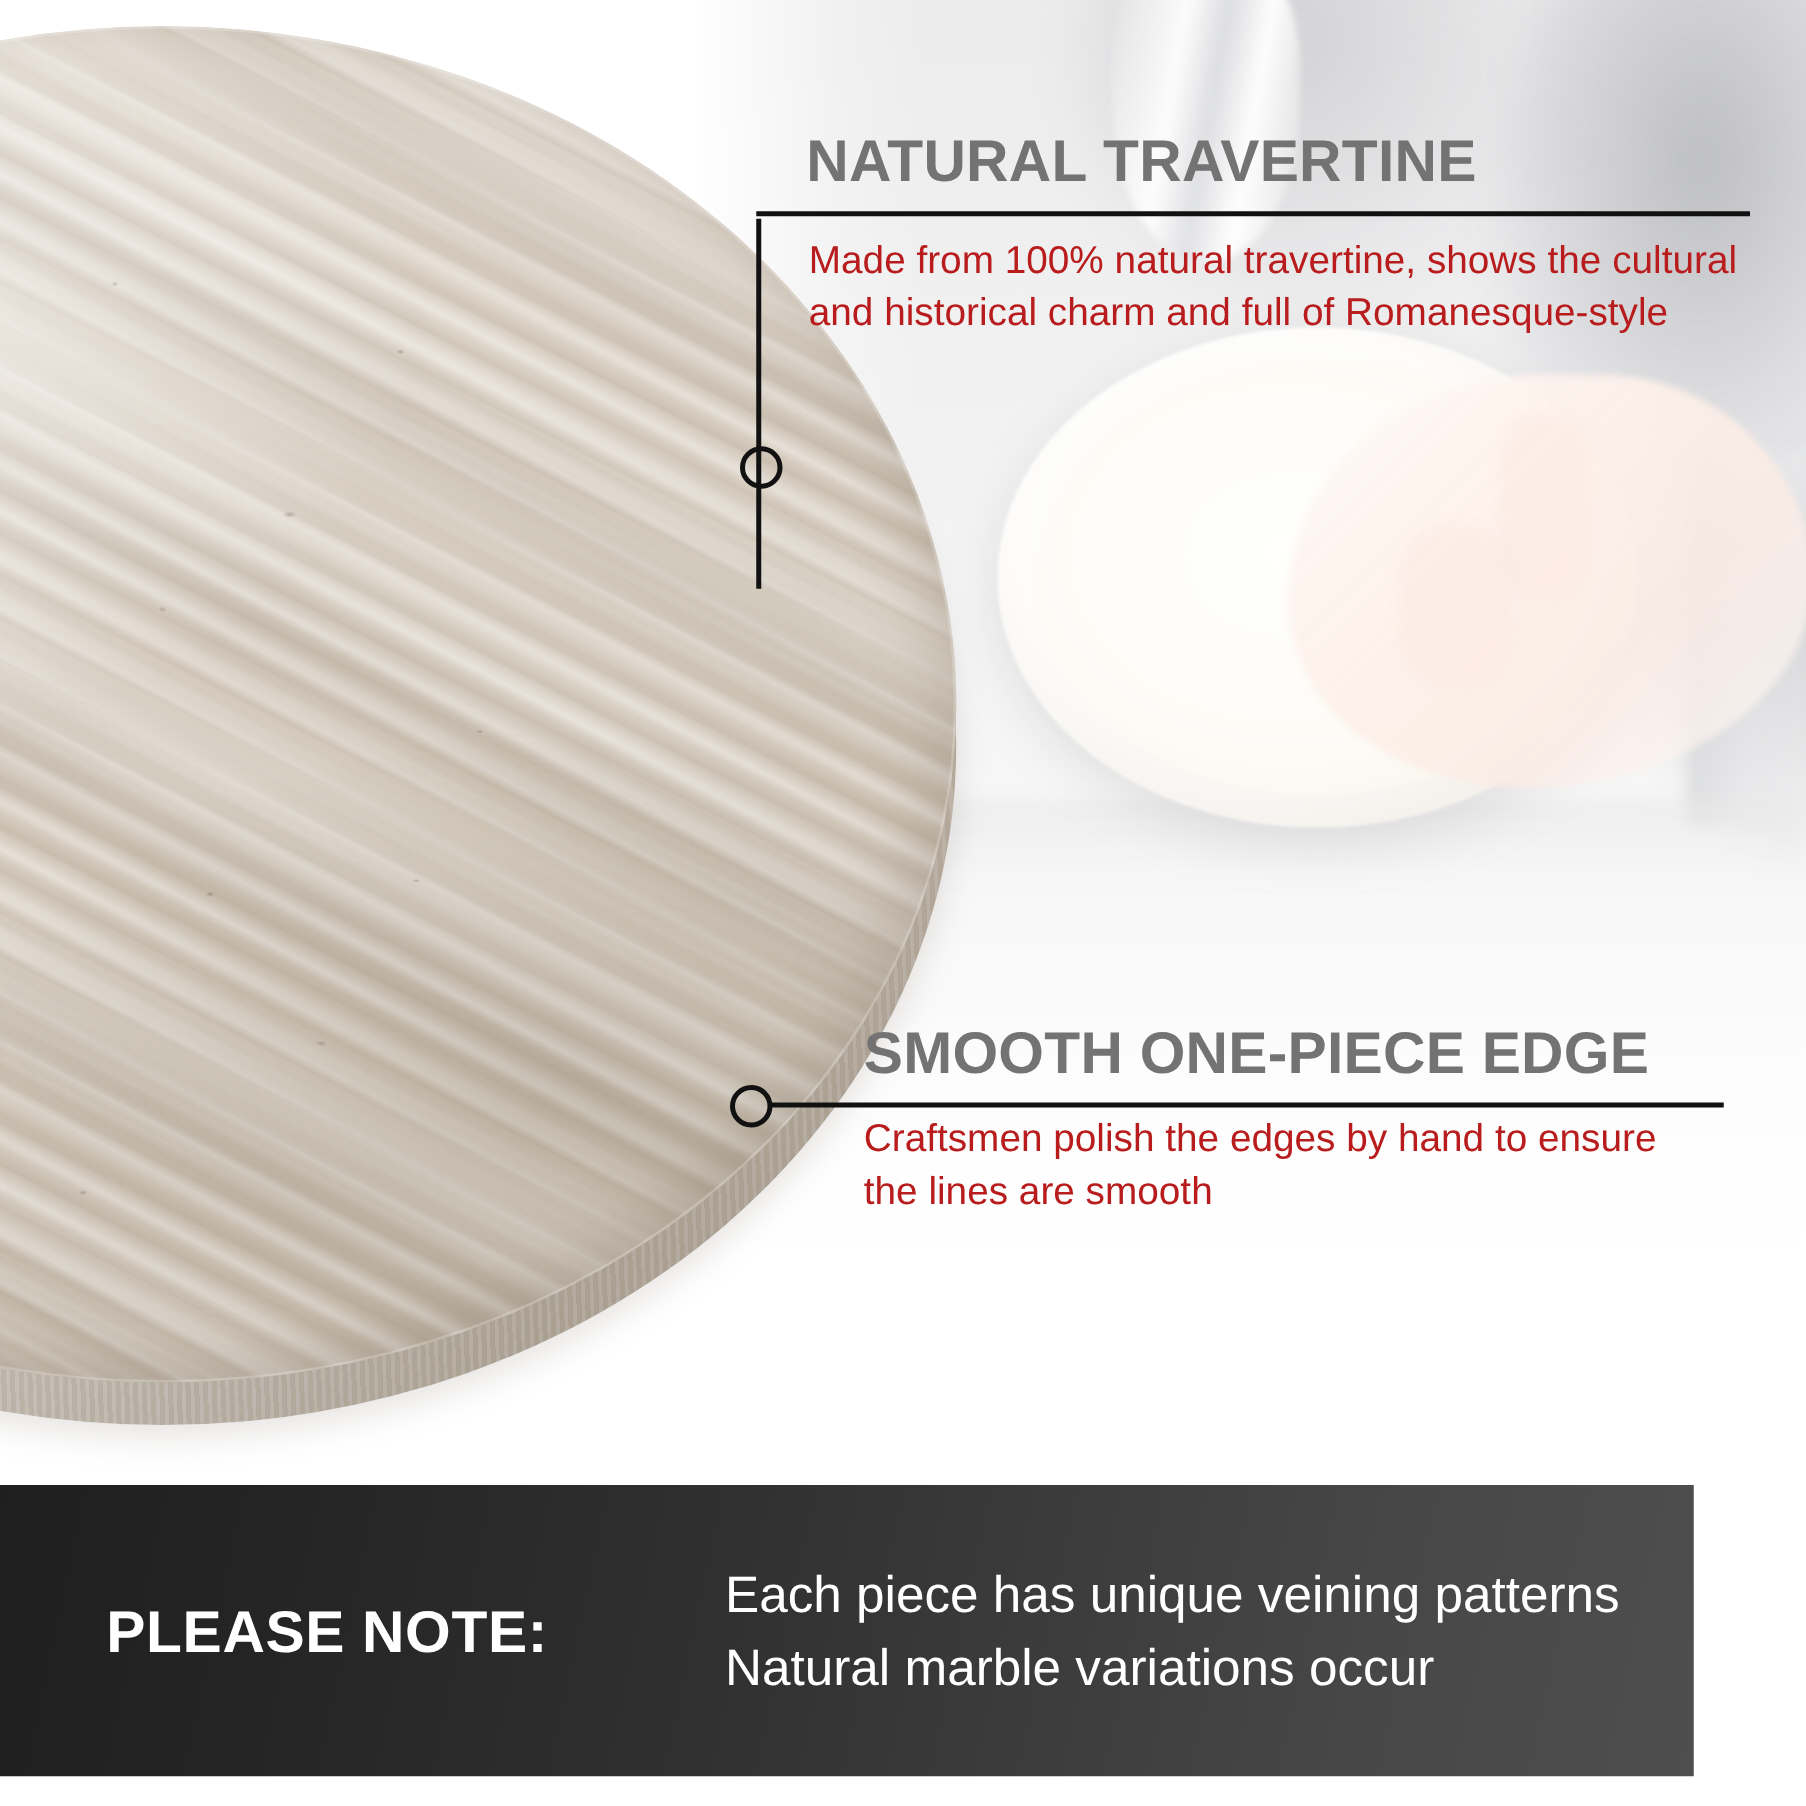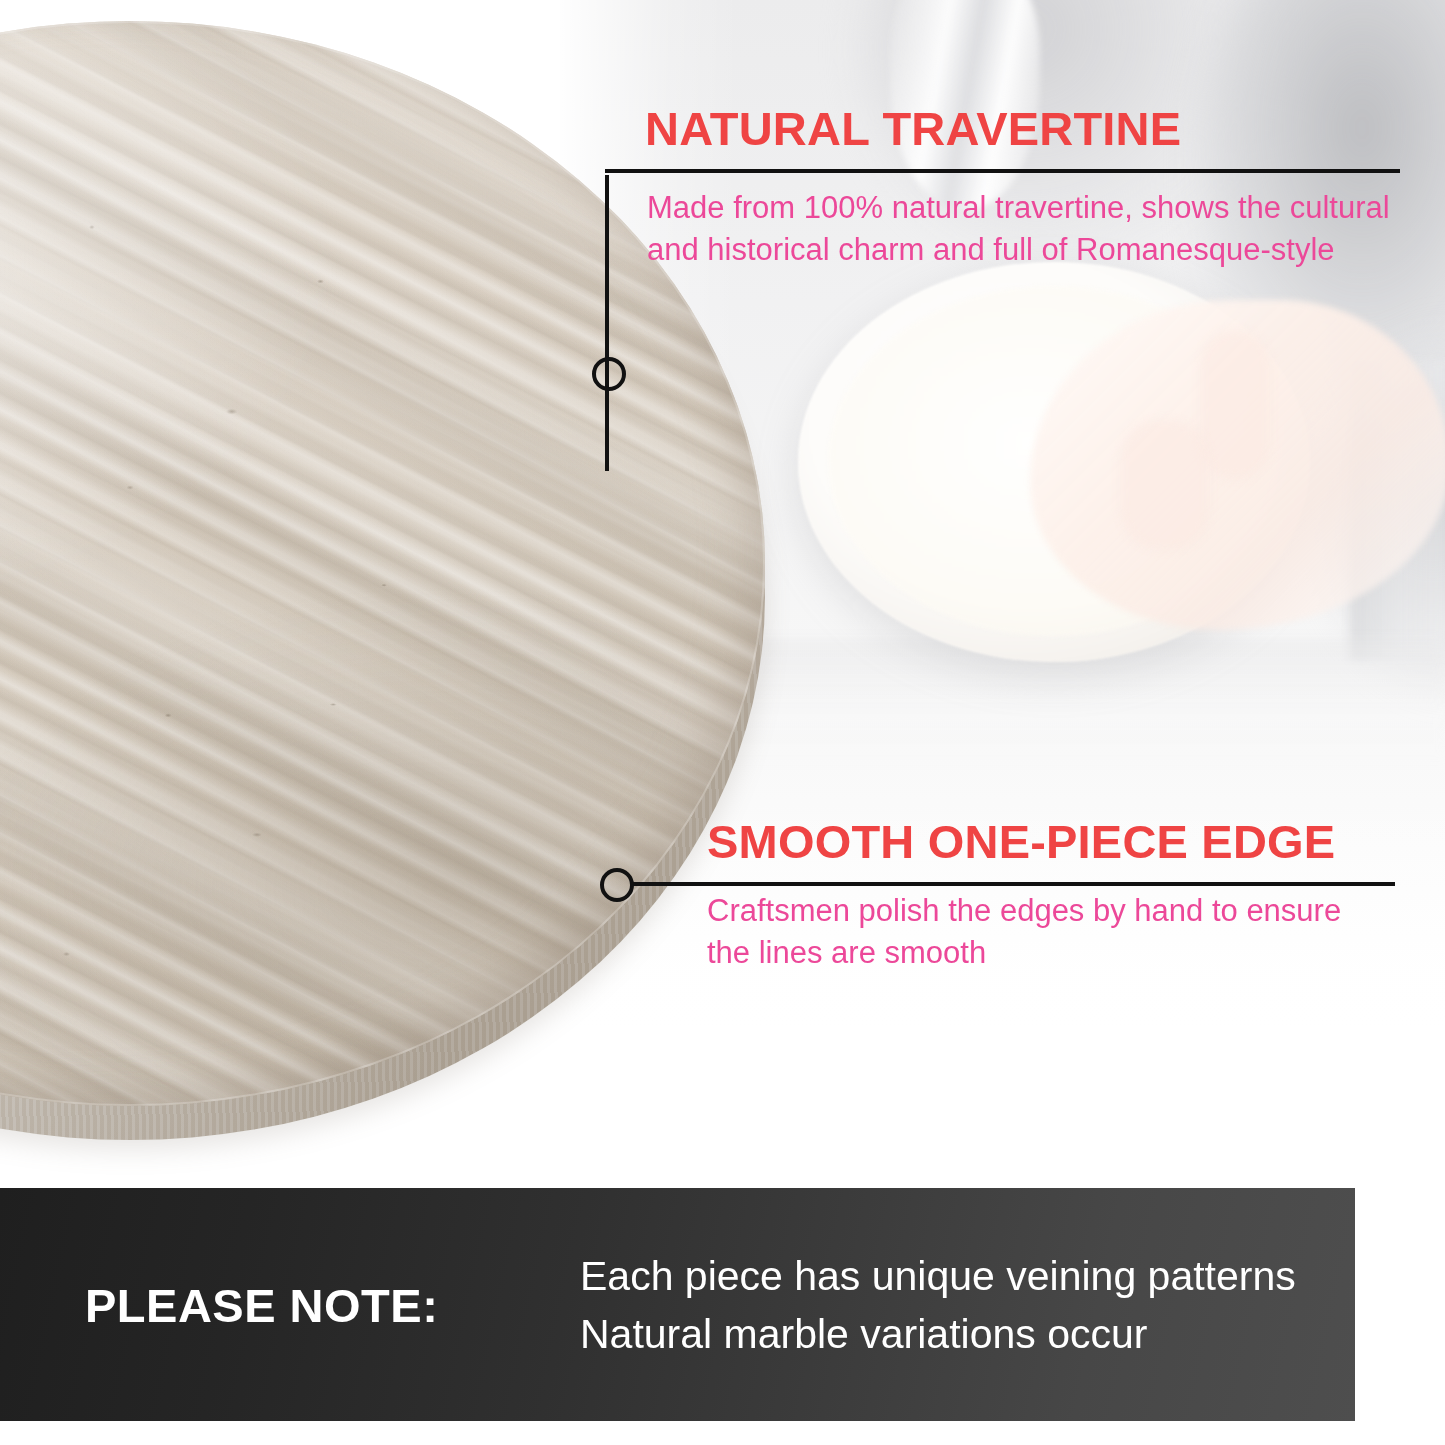--- a/index.html
+++ b/index.html
@@ -221,32 +221,32 @@
       inset -26px -16px 40px rgba(160,148,132,.28);
   }
 
   
   .callout { position: absolute; }
 
   .callout-title {
     font-weight: 700;
     font-size: 47px;
     letter-spacing: .2px;
-    color: #ef4444;
+    color: #737373;
     white-space: nowrap;
     line-height: 1;
   }
   .callout-rule {
     background: #111111;
     height: 4px;
   }
   .callout-body {
     font-size: 31px;
     line-height: 1.34;
-    color: #ec4899;
+    color: #b91c1c;
     font-weight: 400;
   }
 
   
   #callout-natural { left: 605px; top: 105px; width: 800px; }
   #callout-natural .callout-title { margin-left: 40px; }
   #callout-natural .callout-rule { width: 795px; margin-top: 17px; }
   #callout-natural .callout-body { margin-left: 42px; margin-top: 14px; width: 745px; }
 
   .leader-v {
@@ -262,21 +262,21 @@
     width: 34px;
     height: 34px;
     border: 4px solid #111111;
     border-radius: 50%;
     background: transparent;
     box-sizing: border-box;
   }
   #callout-natural .leader-dot { left: -13px; top: 252px; }
 
   
-  #callout-edge { left: 600px; top: 818px; width: 800px; }
+  #callout-edge { left: 584px; top: 818px; width: 800px; }
   #callout-edge .callout-title { margin-left: 107px; }
   #callout-edge .callout-rule { width: 762px; margin-left: 33px; margin-top: 17px; }
   #callout-edge .callout-body { margin-left: 107px; margin-top: 4px; width: 640px; }
   #callout-edge .leader-dot { left: 0px; top: 50px; }
 
   
   .note-banner {
     position: absolute;
     left: 0;
     top: 1188px;

